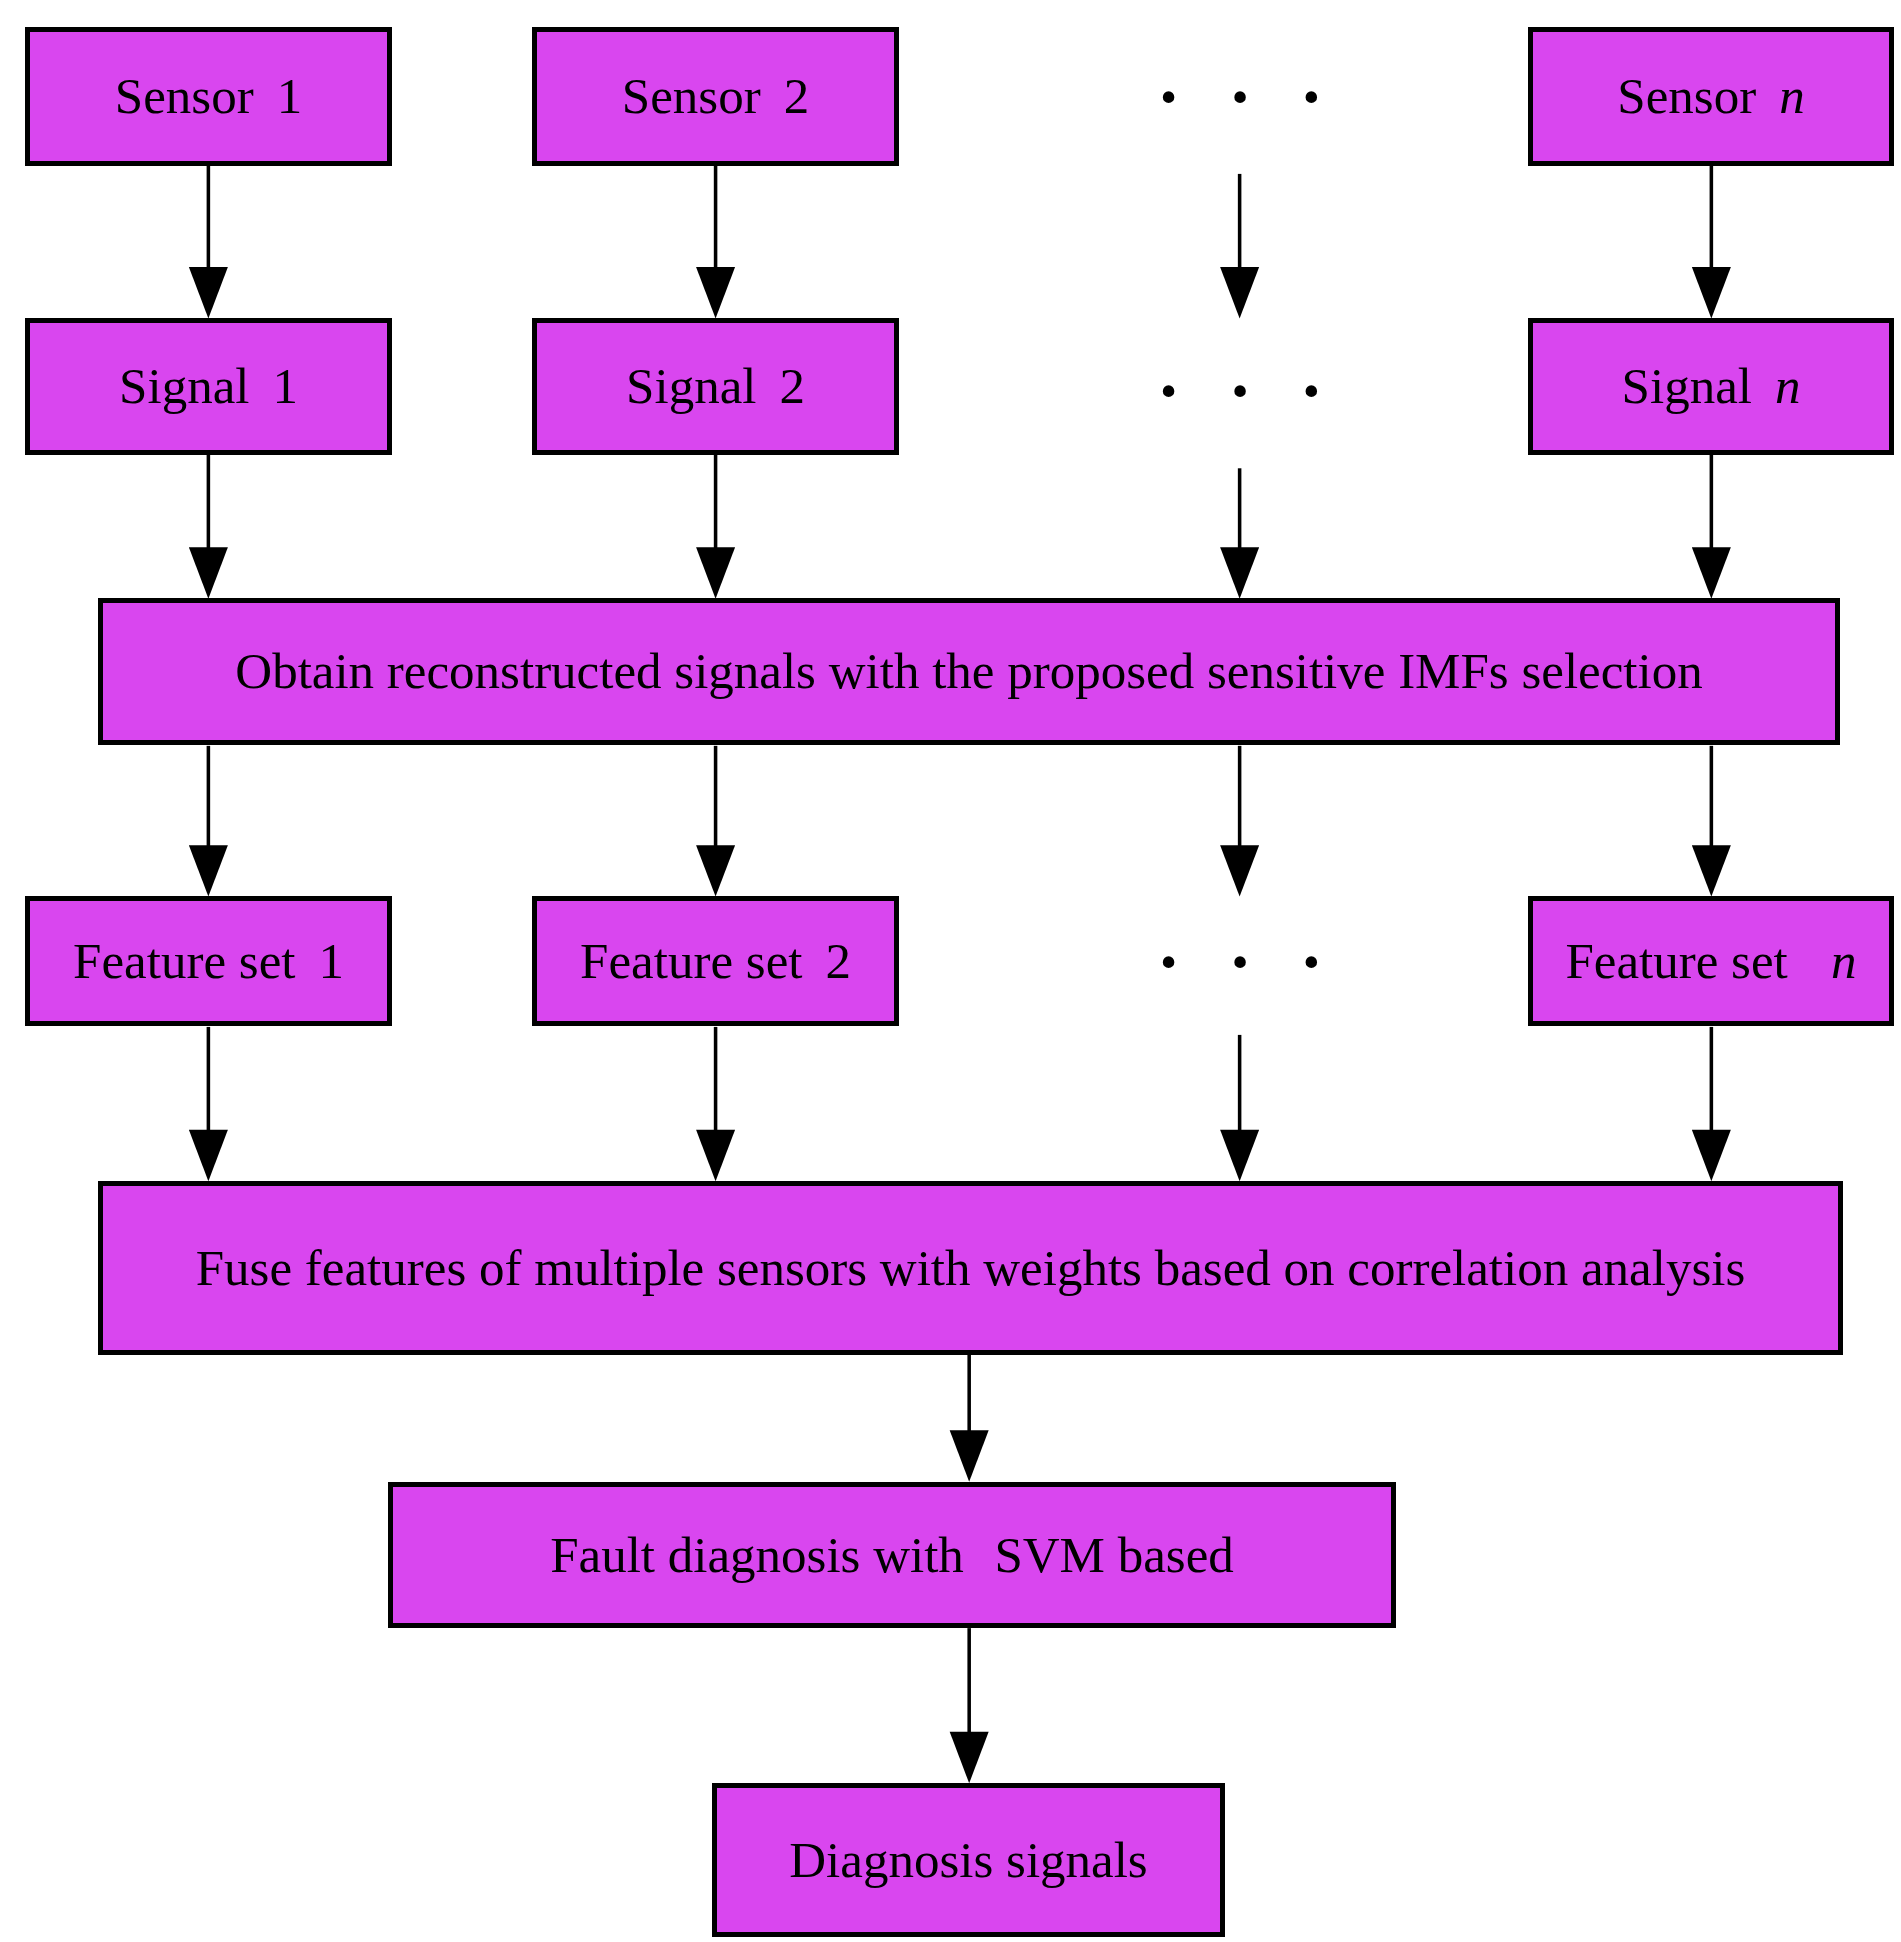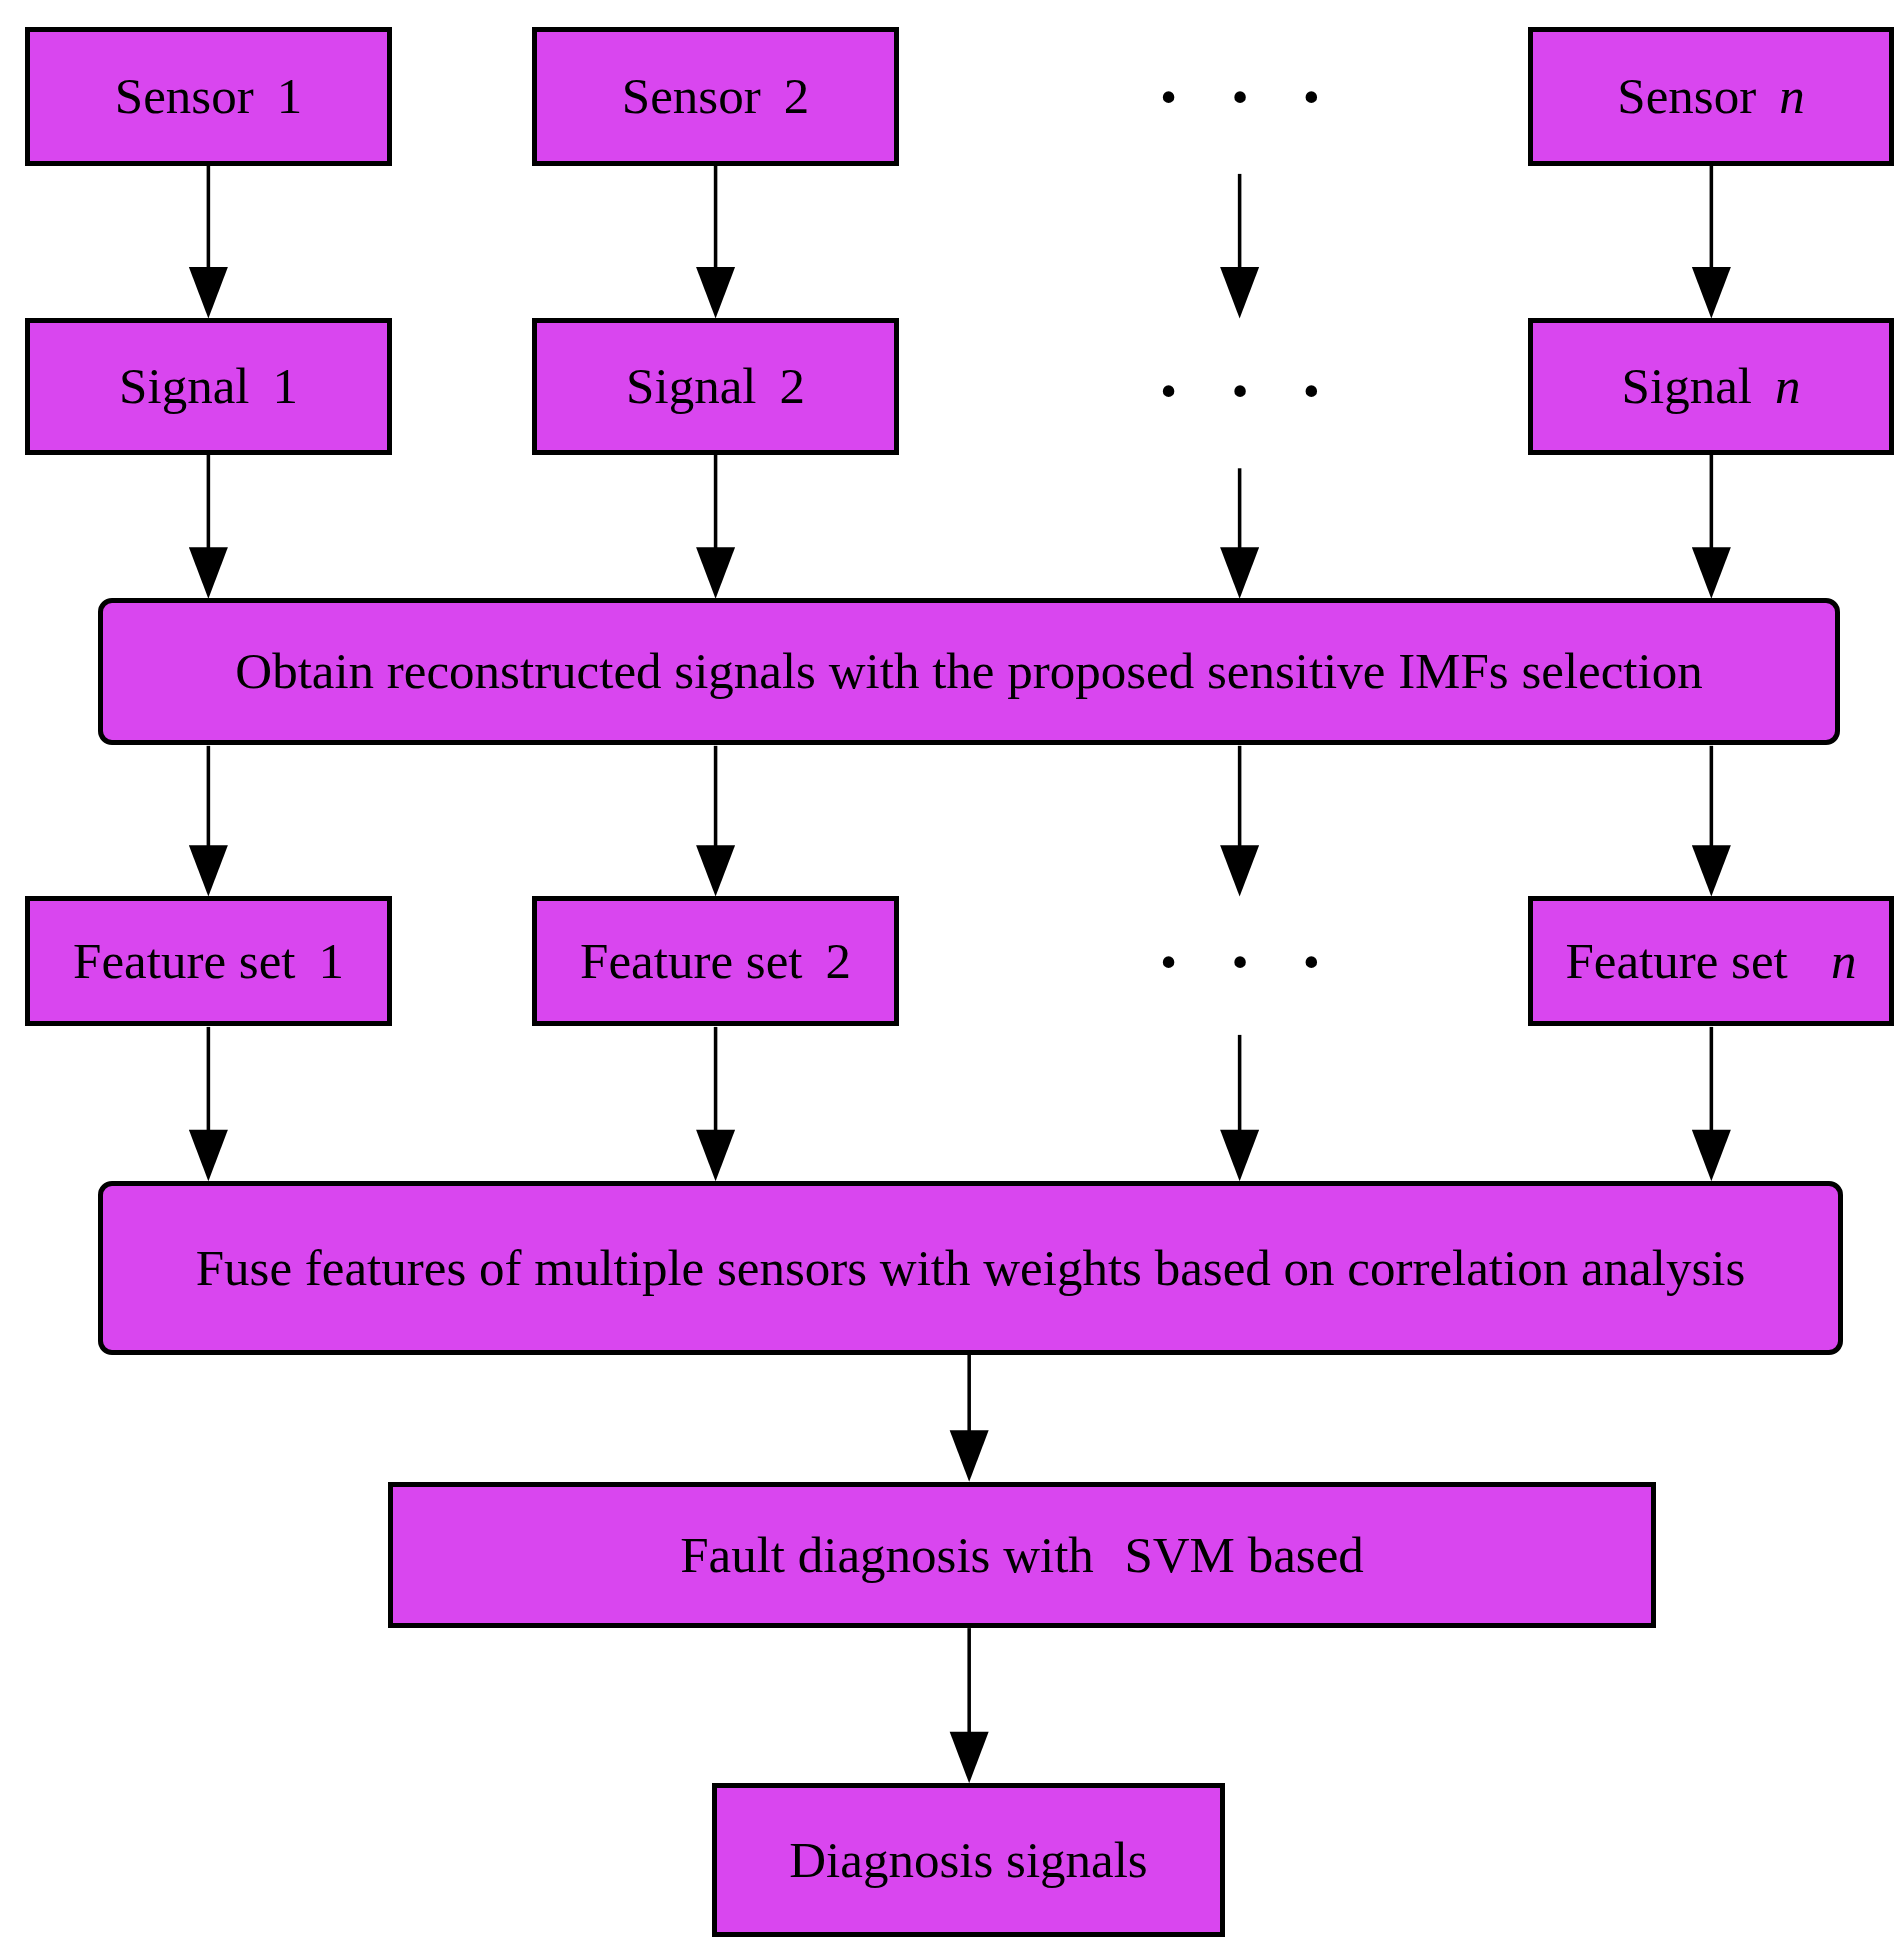--- a/index.html
+++ b/index.html
@@ -19,37 +19,37 @@
     border: 5.3px solid #000000;
     background: #d946ef;
     display: flex;
     align-items: center;
     justify-content: center;
     font-size: 51px;
     line-height: 1.1;
     text-align: center;
     white-space: nowrap;
   }
-  .node.wide { white-space: normal; padding: 0 26.6px; border-radius: 14px; }
+  .node.wide { white-space: normal; padding: 0 26.6px; }
   .sfx { margin-left: 0.45em; }
   .sfx.it { font-style: italic; }
   .sfx.gapwide { margin-left: 0.85em; }
   .sfx.gapmid { margin-left: 0.6em; }
   .n-s1  { left:25px;   top:26.6px;   width:367px;  height:139px; }
   .n-s2  { left:532px;  top:26.6px;   width:367px;  height:139px; }
   .n-sn  { left:1528px; top:26.6px;   width:366px;  height:139px; }
   .n-g1  { left:25px;   top:318px;  width:367px;  height:137px; }
   .n-g2  { left:532px;  top:318px;  width:367px;  height:137px; }
   .n-gn  { left:1528px; top:318px;  width:366px;  height:137px; }
   .n-imf { left:98px;  top:598px;  width:1742px; height:147px; }
   .n-f1  { left:25px;   top:896px; width:367px;  height:130px; }
   .n-f2  { left:532px;  top:896px; width:367px;  height:130px; }
   .n-fn  { left:1528px; top:896px; width:366px;  height:130px; }
   .n-fuse{ left:98px;  top:1181px; width:1745px; height:174px; }
-  .n-svm { left:388px;  top:1482px; width:1268px; height:146px; }
+  .n-svm { left:388px;  top:1482px; width:1008px; height:146px; }
   .n-diag{ left:712px;  top:1783px; width:513px;  height:154px; }
   .dots {
     position: absolute;
     left: 1107px;
     width: 266px;
     height: 71px;
     line-height: 71px;
     text-align: center;
     font-size: 71px;
     font-weight: bold;

